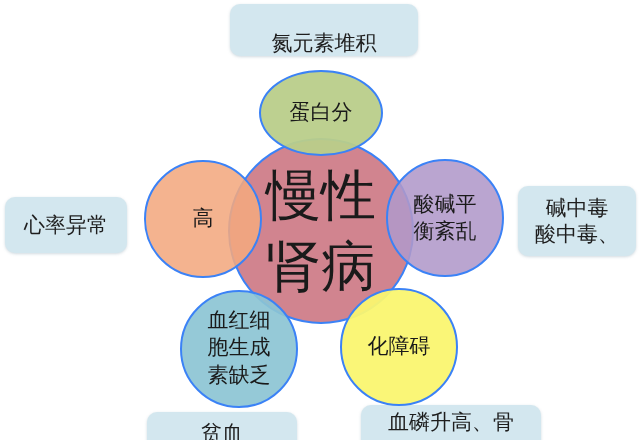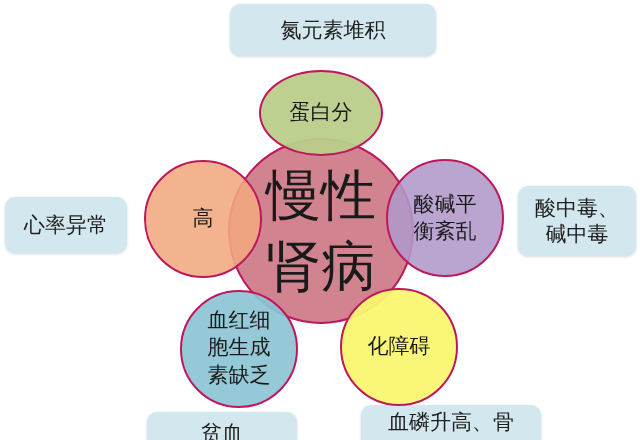--- a/index.html
+++ b/index.html
@@ -16,53 +16,53 @@
     box-shadow: 0 1px 3px rgba(120,150,165,0.35);
     display: flex; align-items: center; justify-content: center;
     text-align: center; font-size: 21px; line-height: 1.25;
     color: #1e1e1e;
   }
   .circle {
     position: absolute; border-radius: 50%;
     display: flex; align-items: center; justify-content: center;
     text-align: right; font-size: 21px; line-height: 1.3;
     color: #1a1a1a;
-    border: 2px solid #be185d;
+    border: 2px solid #3b82f6;
     box-sizing: border-box;
   }
   .circle span { display: block; }
   .center {
     left: 228px; top: 138px; width: 186px; height: 186px;
     background: rgba(205,122,134,0.92);
     font-size: 55px; line-height: 1.3; z-index: 1;
   }
   .c-top    { left: 259px; top: 70px;  width: 124px; height: 86px; background: rgba(185,206,138,0.95); z-index: 2; border-radius: 50%; }
   .c-left   { left: 144px; top: 160px; width: 118px; height: 118px; background: rgba(242,168,128,0.88); z-index: 2; }
   .c-right  { left: 386px; top: 159px; width: 118px; height: 118px; background: rgba(176,152,202,0.88); z-index: 2; }
   .c-bl     { left: 180px; top: 290px; width: 118px; height: 118px; background: rgba(140,196,212,0.92); z-index: 2; font-family: Liberation Mono, monospace; }
   .c-br     { left: 340px; top: 288px; width: 118px; height: 118px; background: rgba(250,245,112,0.95); z-index: 2; }
-  .b-top    { left: 230px; top: 4px;   width: 206px; height: 52px; }
+  .b-top    { left: 230px; top: 4px;   width: 188px; height: 52px; align-items: flex-end; }
   .b-left   { left: 5px;   top: 197px; width: 122px; height: 56px; }
   .b-right  { left: 518px; top: 186px; width: 118px; height: 70px; }
   .b-bl     { left: 147px; top: 412px; width: 150px; height: 40px; align-items: flex-start; padding-top: 8px; box-sizing: border-box; }
   .b-br     { left: 361px; top: 405px; width: 180px; height: 45px; align-items: flex-start; padding-top: 4px; box-sizing: border-box; }
 </style>
 </head>
 <body>
 
 <div class="box b-top">
   <span>氮元素堆积</span>
 </div>
 <div class="box b-left">
   <span>心率异常</span>
 </div>
 <div class="box b-right">
   <div>
+    <span style="display:block">碱中毒</span>
     <span style="display:block">酸中毒、</span>
-    <span style="display:block">碱中毒</span>
   </div>
 </div>
 <div class="box b-bl">
   <span>贫血</span>
 </div>
 <div class="box b-br">
   <span>血磷升高、骨</span>
 </div>
 
 <div class="circle center">

